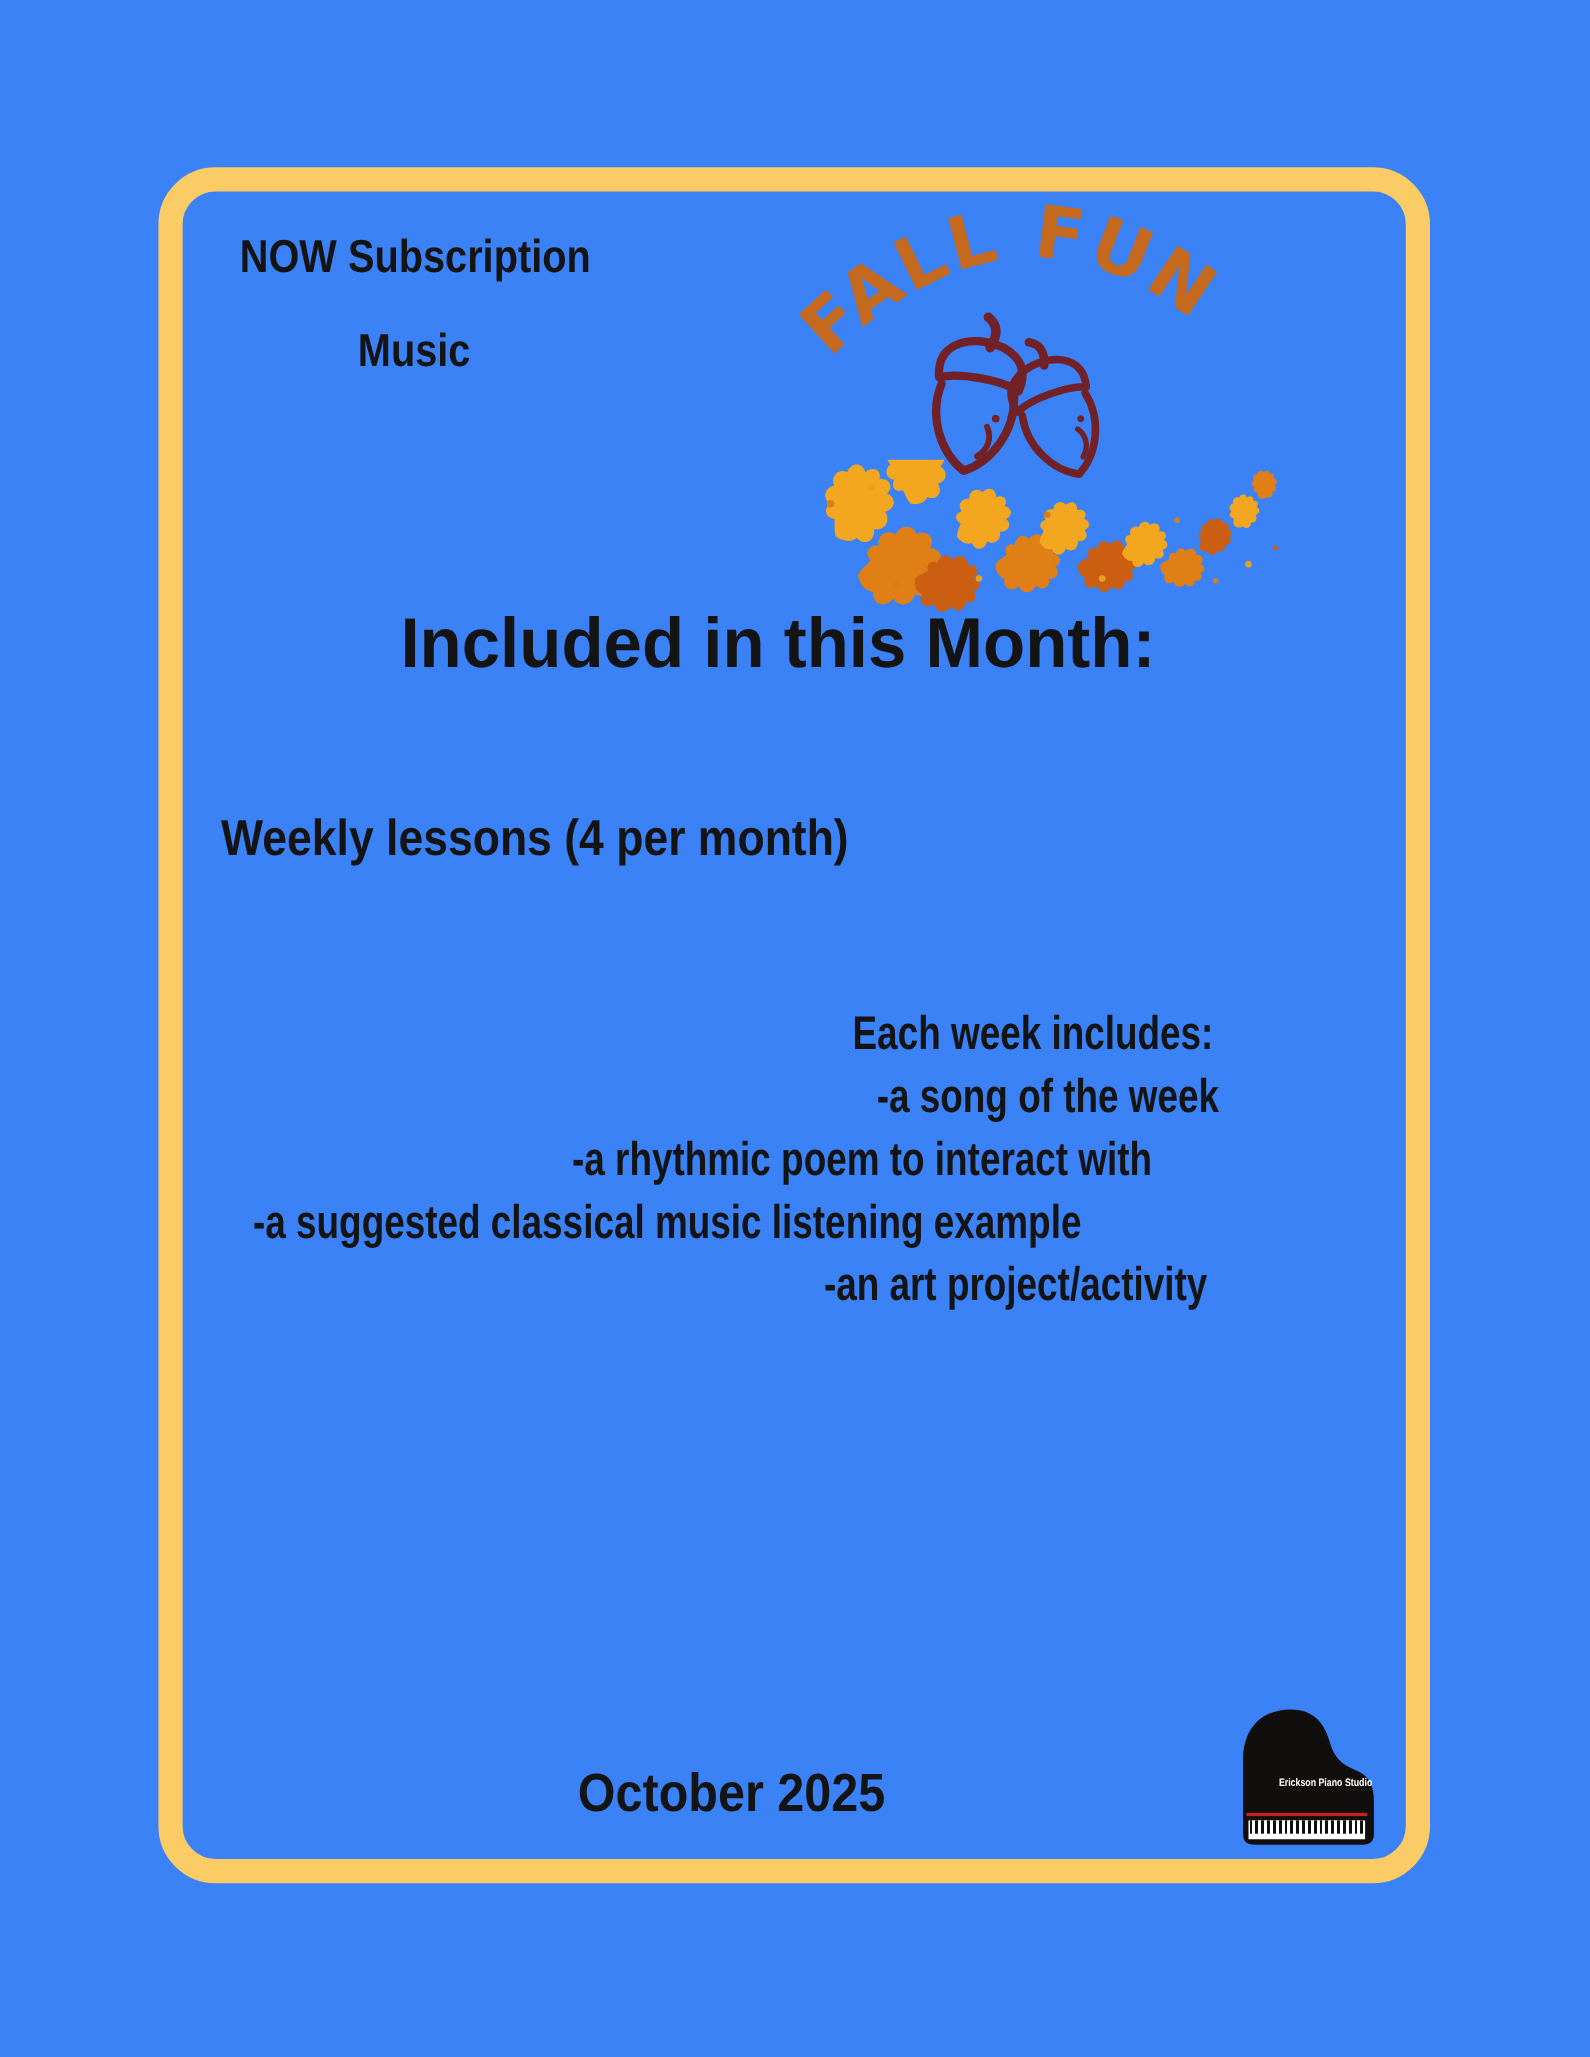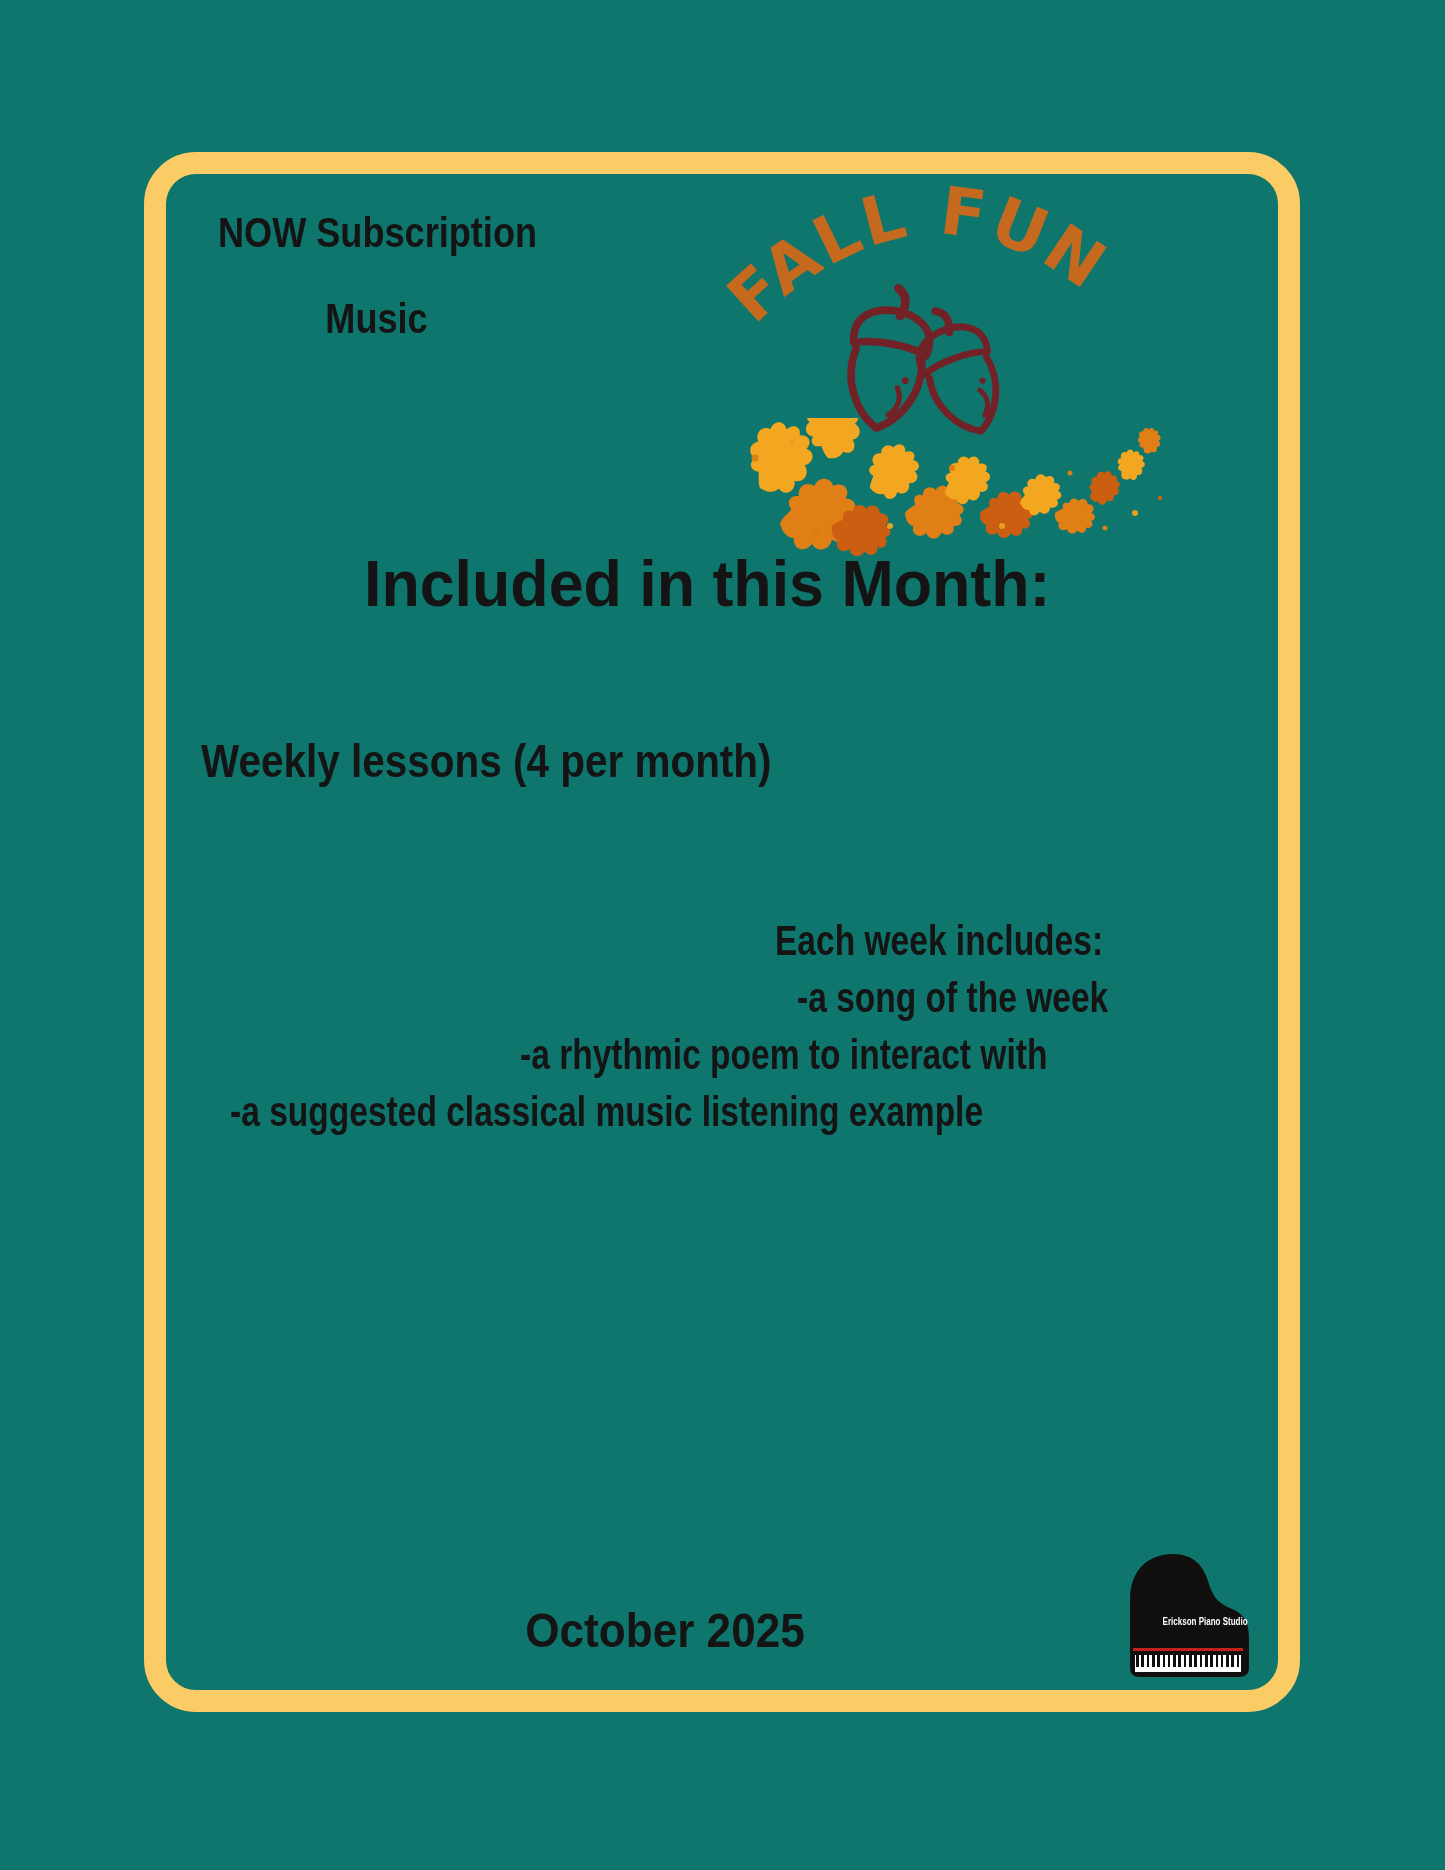--- a/index.html
+++ b/index.html
@@ -1,18 +1,18 @@
 <!DOCTYPE html>
 <html><head>
 <meta charset="utf-8">
 <style>
   html,body{margin:0;padding:0;background:#e9e9e2;}
   .page{
     position:relative;width:1445px;height:1870px;margin:0 auto;
-    background:#0f766e;overflow:hidden;
+    background:#3b82f6;overflow:hidden;
     font-family:"Liberation Sans",sans-serif;font-weight:700;color:#141414;
   }
   .card{
     position:absolute;left:144px;top:152px;width:1156px;height:1560px;
     box-sizing:border-box;border:22px solid #FBCB66;border-radius:52px;
     background:transparent;
   }
   
   .cx{display:inline-block;transform:scaleX(.78);transform-origin:0 50%;white-space:nowrap;}
   .cxc{display:inline-block;transform:scaleX(.86);transform-origin:50% 50%;white-space:nowrap;}
@@ -139,20 +139,21 @@
 
   <div class="summary">
     <div><span class="cxc">Weekly lessons (4 per month)</span></div>
   </div>
 
   <div class="includes">
     <div><span class="cx">Each week includes:</span></div>
     <div><span class="cx">-a song of the week</span></div>
     <div><span class="cx">-a rhythmic poem to interact with</span></div>
     <div><span class="cx">-a suggested classical music listening example</span></div>
+    <div><span class="cx">-an art project/activity</span></div>
   </div>
 
 
   <div class="month">
     <span class="cxc">October 2025</span>
   </div>
 
   <div class="logo">
     <svg width="140" height="140" viewBox="0 0 140 140" aria-hidden="true">
       <path fill="#100F0E" d="M12,128 L12,60 C12,30 30,14 55,14 C76,14 86,26 91,44 C95,58 102,64 114,69 C127,74 131,84 131,98 L131,128 C131,134 127,137 121,137 L22,137 C16,137 12,134 12,128 Z"></path>

